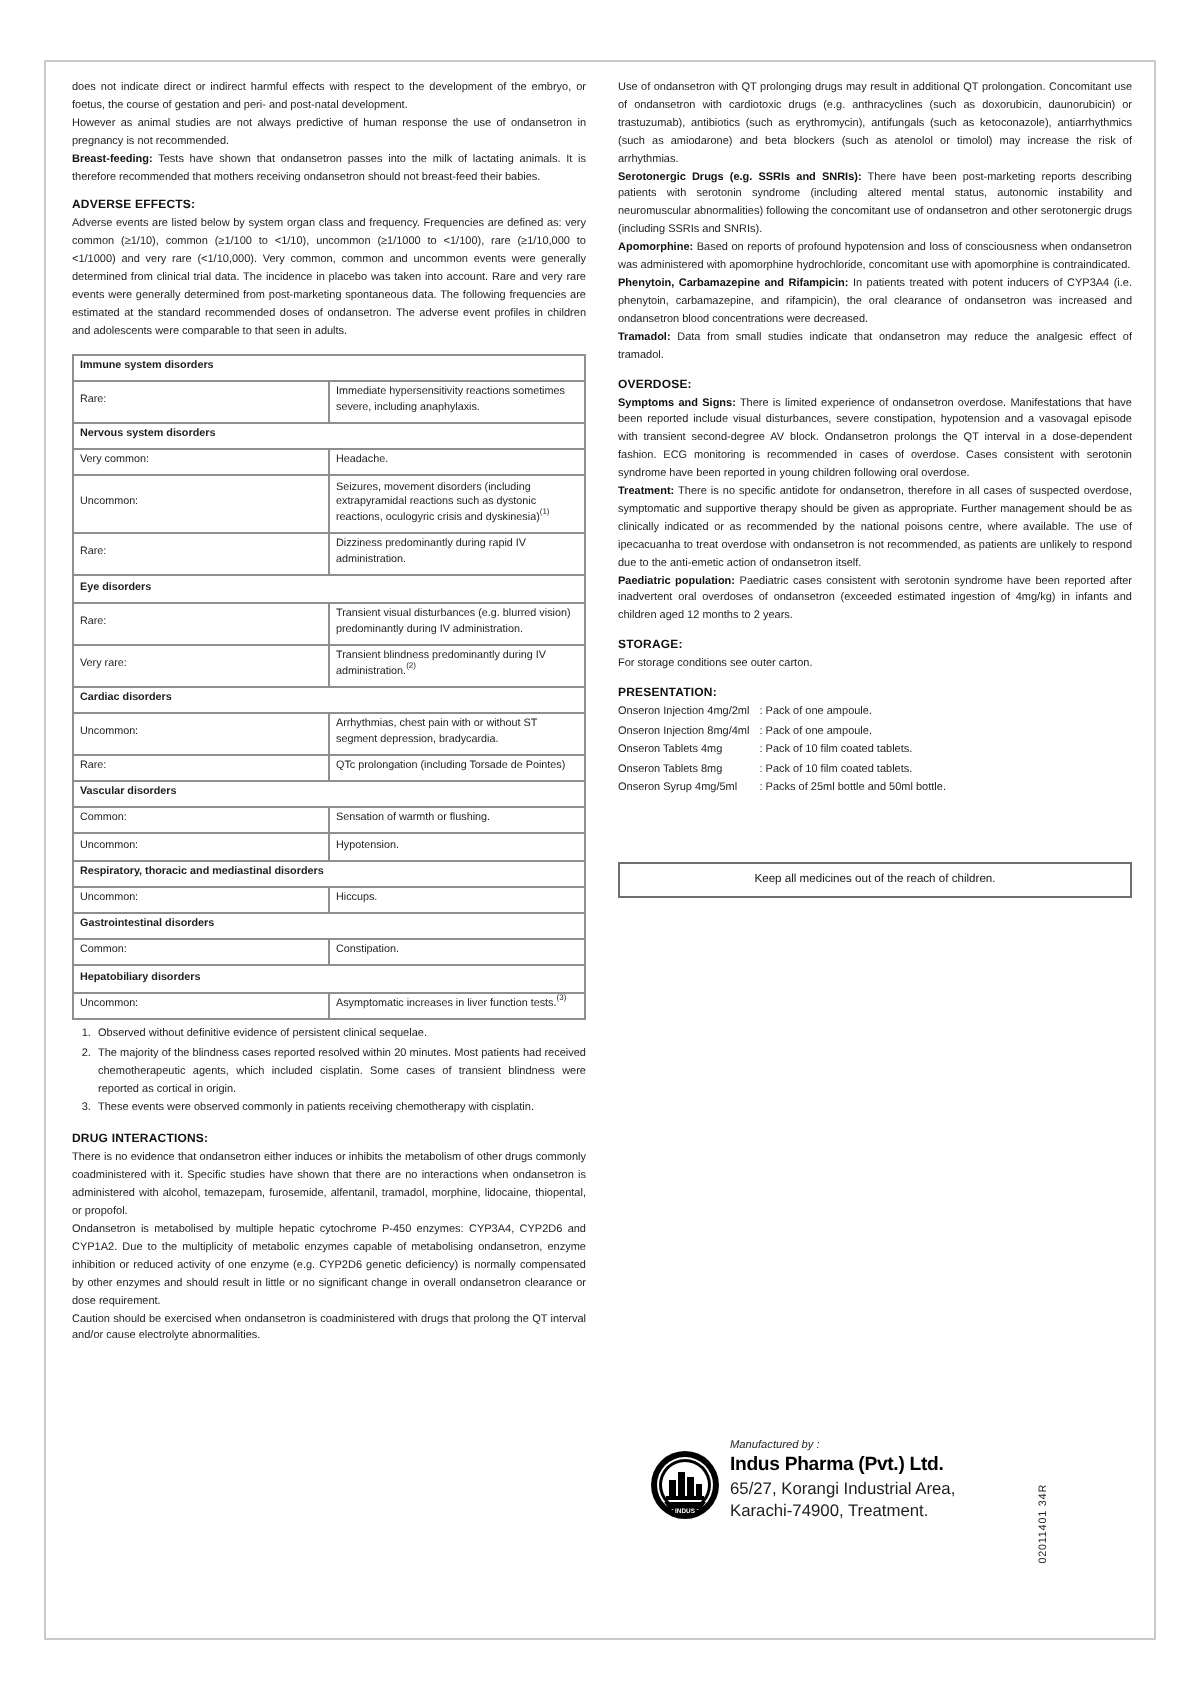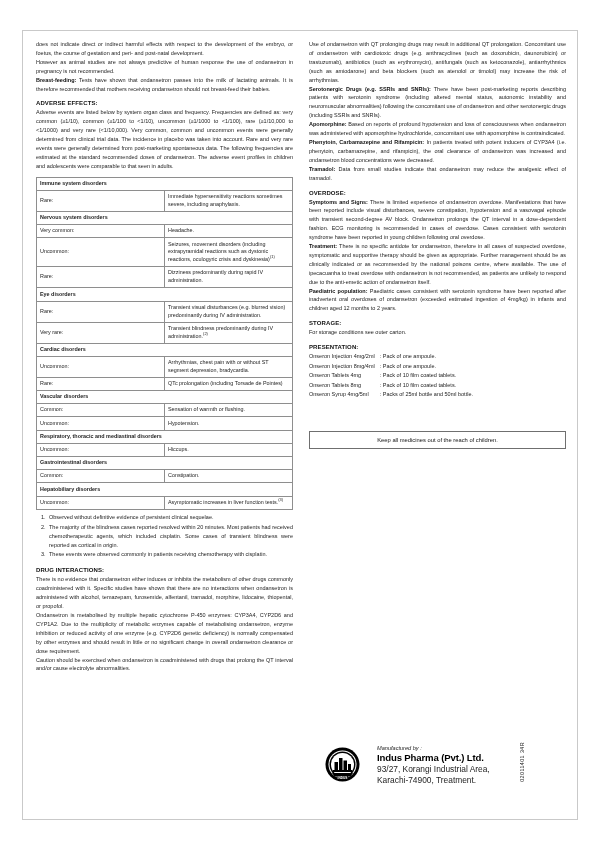--- a/index.html
+++ b/index.html
@@ -58,22 +58,22 @@
 
   
   .notice{
     margin-top:32px;border:.8px solid #6f6f6f;box-sizing:border-box;
     padding:5px 4px;text-align:center;
     font-size:5.8px;color:#141414;
   }
 
   
   .mfg{
-    position:absolute;left:325px;top:744px;width:215px;
-    display:flex;align-items:center;gap:17px;
+    position:absolute;left:325px;top:719px;width:215px;
+    display:flex;align-items:flex-end;gap:5px;
   }
   .logo{width:35px;height:35px;flex:0 0 35px;position:relative;}
   .mtext{padding-top:1px;}
   .mby{font-size:5.6px;font-style:italic;color:#1d1d1d;line-height:1.3;}
   .mname{font-size:9.6px;font-weight:bold;color:#000;line-height:1.22;letter-spacing:-.15px;}
   .maddr{font-size:8.4px;color:#1d1d1d;line-height:1.26;}
   .vcode{
     position:absolute;left:519px;top:742px;
     font-size:5.4px;color:#1d1d1d;letter-spacing:.4px;
     writing-mode:vertical-rl;text-orientation:mixed;
@@ -256,19 +256,19 @@
           <rect x="16" y="46" width="38" height="4"></rect>
           <path d="M14 52 h42 l-5 7 h-32 z"></path>
         </g>
         <rect x="23" y="57" width="24" height="8" rx="4" fill="#000"></rect>
         <text x="35" y="63.4" font-family="'Liberation Sans',sans-serif" font-size="6.4" font-weight="bold" fill="#fff" text-anchor="middle">INDUS</text>
       </svg>
     </div>
     <div class="mtext">
       <div class="mby">Manufactured by :</div>
       <div class="mname">Indus Pharma (Pvt.) Ltd.</div>
-      <div class="maddr">93/27, Korangi Industrial Area,</div>
+      <div class="maddr">65/27, Korangi Industrial Area,</div>
       <div class="maddr">Karachi-74900, Treatment.</div>
     </div>
   </div>
 
   <div class="vcode">02011401 34R</div>
 </div>
 
 </body></html>

